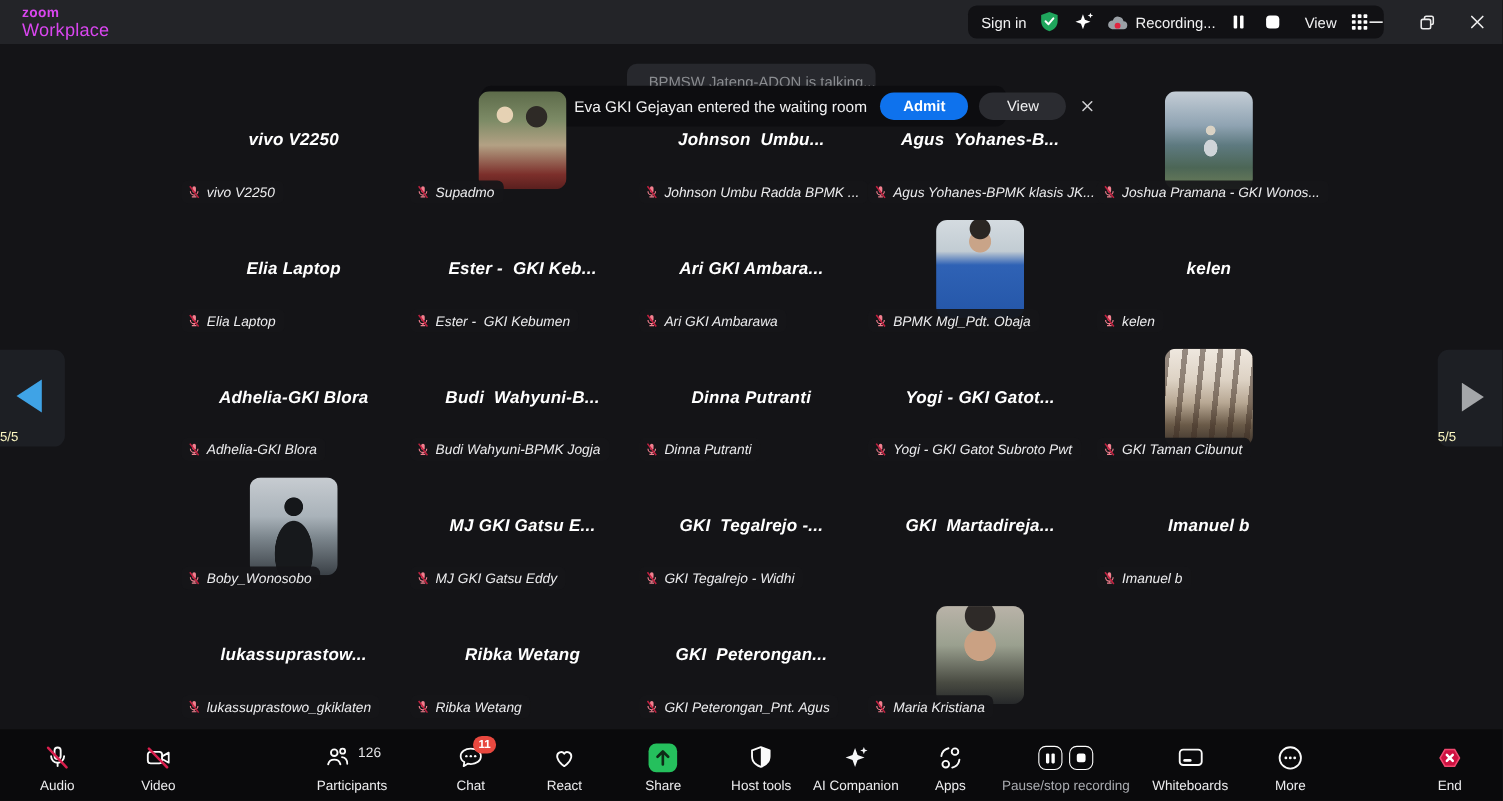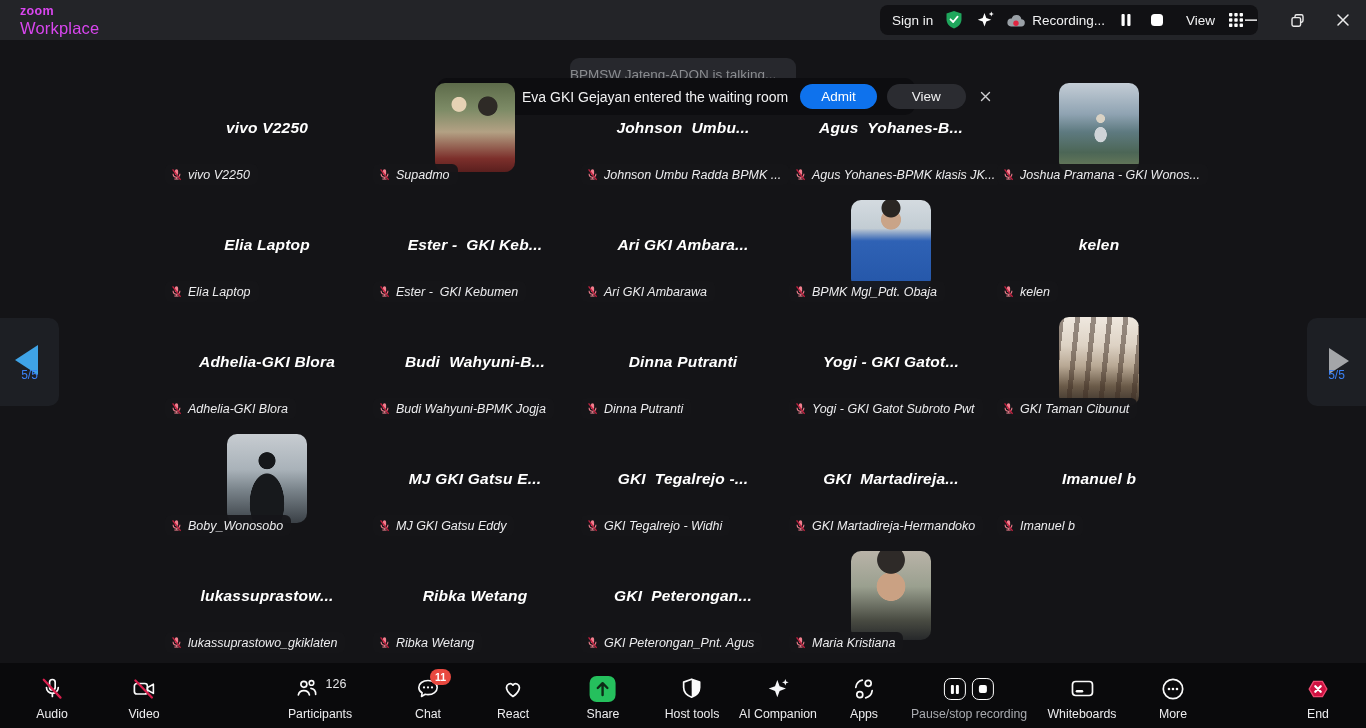--- a/index.html
+++ b/index.html
@@ -15,26 +15,26 @@
   .cluster { position:absolute; left:880px; top:5px; height:30px; background:#111114; border-radius:8px;
              display:flex; align-items:center; padding:0 12px; gap:11px; }
   .cluster .txt { color:#f2f2f3; font-size:13.5px; white-space:nowrap; }
   .cluster .recgrp { display:flex; align-items:flex-start; gap:6px; }
   .minibtn { display:flex; align-items:center; justify-content:center; width:20px; height:20px; }
   .winbtn { position:absolute; top:0; width:46px; height:40px; display:flex; align-items:center; justify-content:center; }
   .winbtn.min { left:1228px; } .winbtn.max { left:1274px; } .winbtn.cls { left:1320px; }
 
   
   .toast { position:absolute; left:570px; top:58px; width:226px; height:34px; background:#27282d;
-           border-radius:9px; z-index:8; display:flex; align-items:flex-start; justify-content:flex-start;
+           border-radius:9px; z-index:8; display:flex; align-items:flex-start; justify-content:flex-end;
            color:#8a8c90; font-size:13.5px; padding-top:9px; }
   .banner { position:absolute; left:437px; top:78px; width:478px; height:37px; background:#0d0d10;
             border-radius:10px; z-index:12; display:flex; align-items:center; padding-left:85px; }
   .banner .msg { color:#f1f1f2; font-size:14px; white-space:nowrap; }
-  .btn-admit { margin-left:12px; background:#0E72ED; color:#fff; font-weight:normal; font-size:13.5px;
+  .btn-admit { margin-left:12px; background:#0E72ED; color:#fff; font-weight:bold; font-size:13.5px;
                border:none; border-radius:15px; padding:5px 21px; cursor:pointer; }
   .btn-view { margin-left:10px; background:#2b2c31; color:#f0f0f1; font-size:13.5px; border:none;
               border-radius:15px; padding:5px 25px; cursor:pointer; }
   .banner .x { margin-left:14px; color:#cfcfd2; font-size:15px; width:22px; height:22px;
                display:flex; align-items:center; justify-content:center; cursor:pointer; }
 
   
   .grid { position:absolute; left:163px; top:66px; width:1040px; z-index:20;
           display:grid; grid-template-columns:repeat(5,208px); grid-auto-rows:117px; }
   .cell { position:relative;font-style:italic; }
@@ -78,21 +78,21 @@
   
   .nav { position:absolute; top:318px; width:59px; height:88px; background:#1d1f24; z-index:25; cursor:pointer; }
   .nav.left { left:0; border-radius:0 10px 10px 0; }
   .nav.right { right:0; border-radius:10px 0 0 10px; }
   .tri-left { position:absolute; left:15px; top:27px; width:0; height:0;
               border-top:15px solid transparent; border-bottom:15px solid transparent;
               border-right:23px solid #3FA3E6; }
   .tri-right { position:absolute; left:22px; top:30px; width:0; height:0;
                border-top:13px solid transparent; border-bottom:13px solid transparent;
                border-left:20px solid #A4A6A9; }
-  .pagetxt { position:absolute; bottom:24px; width:100%; text-align:center; color:#3b82f6; font-size:12px; }
+  .pagetxt { position:absolute; bottom:2px; width:100%; color:#fef9c3; font-size:12px; }
 
   
   .toolbar { position:absolute; left:0; top:663px; width:1366px; height:65px; background:#0a0a0c; z-index:60; }
   .tbi { position:absolute; top:13px; transform:translateX(-50%); display:flex; flex-direction:column;
          align-items:center; gap:5px; color:#ededef; cursor:pointer; }
   .tbi .iconwrap { position:relative; height:26px; display:flex; align-items:center; gap:6px; }
   .tlabel { font-size:12.3px; white-space:nowrap; }
   .tlabel.grey { color:#a9abb0; }
   .badge { position:absolute; top:-7px; left:15px; background:#E8483F; color:#fff; font-size:10.5px;
            font-weight:bold; border-radius:9px; padding:1.5px 5px; line-height:1.2; }
@@ -390,26 +390,20 @@
       <div class="pill">
         <svg class="micx">
             <use href="#sym-mic-muted"></use>
           </svg>
         <span>GKI Tegalrejo - Widhi</span>
       </div>
     </div>
 
     <div class="cell">
       <div class="pname">GKI  Martadireja...</div>
-      <div class="pill">
-        <svg class="micx">
-            <use href="#sym-mic-muted"></use>
-          </svg>
-        <span>GKI Martadireja-Hermandoko</span>
-      </div>
     </div>
 
     <div class="cell">
       <div class="pname">Imanuel b</div>
       <div class="pill">
         <svg class="micx">
             <use href="#sym-mic-muted"></use>
           </svg>
         <span>Imanuel b</span>
       </div>

